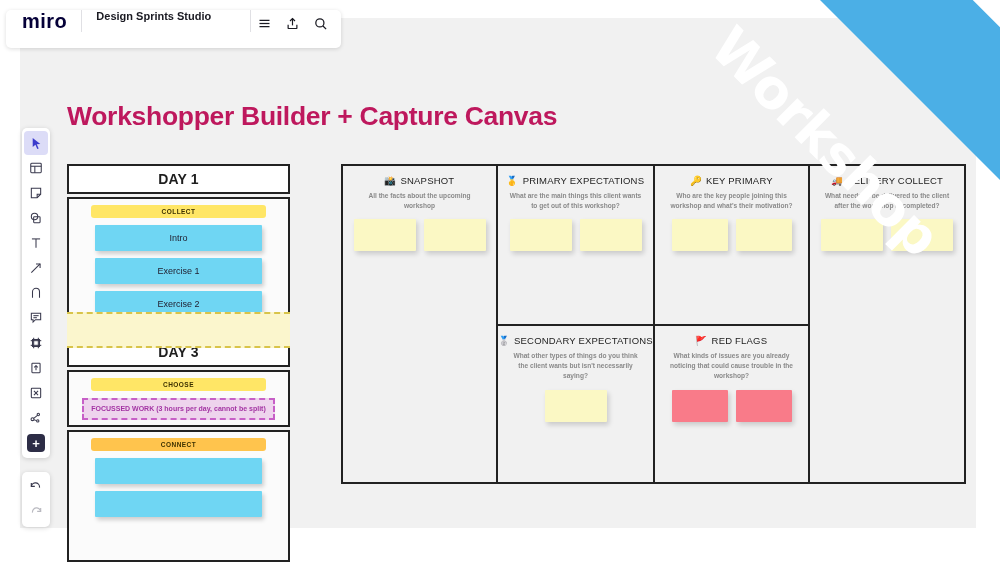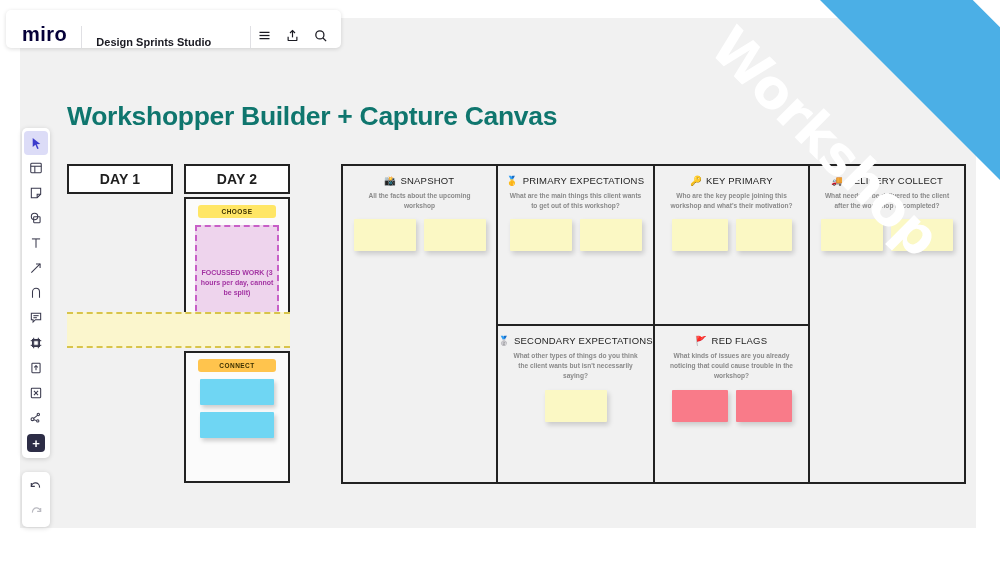--- a/index.html
+++ b/index.html
@@ -14,21 +14,21 @@
   
   .canvas {
     position: absolute; left: 20px; top: 18px;
     width: 956px; height: 510px;
     background: #f1f1f1;
   }
 
   
   .topbar {
     position: absolute; left: 6px; top: 10px;
-    height: 38px; display: flex; align-items: flex-end;
+    height: 38px; display: flex; align-items: flex-start;
     background: #ffffff; border-radius: 5px;
     box-shadow: 0 1px 4px rgba(0,0,0,.14);
     padding: 0 4px;
   }
   .miro-logo {
     font-size: 20px; font-weight: 700; letter-spacing: .5px;
     color: #050038; padding: 0 14px 2px 12px;
   }
   .vdiv { width:1px; height:22px; background:#e0e0e4; }
   .board-title {
@@ -39,21 +39,21 @@
   .tb-icons { display:flex; align-items:center; gap:2px; padding-right:4px; }
   .tb-btn {
     width: 26px; height: 26px; display:flex; align-items:center; justify-content:center;
     border-radius: 4px; cursor: pointer;
   }
   .tb-btn svg { display:block; }
 
   
   .page-title {
     position: absolute; left: 67px; top: 101px;
-    font-size: 26.5px; font-weight: 700; color: #0f766e;
+    font-size: 26.5px; font-weight: 700; color: #be185d;
     letter-spacing: -0.3px;
   }
 
   
   .toolrail {
     position: absolute; left: 22px; top: 128px;
     width: 28px;
     background: #ffffff; border-radius: 5px;
     box-shadow: 0 1px 5px rgba(0,0,0,.16);
     padding: 3px 0; display:flex; flex-direction:column; align-items:center; gap:1px;
@@ -69,21 +69,21 @@
     width: 24px; height: 24px; display:flex; align-items:center; justify-content:center;
     border-radius: 4px; cursor:pointer; color:#39394d;
   }
   .tool.active { background:#dcdcf7; }
   .tool.disabled { opacity:.35; }
 
   
   .planner {
     position: absolute; left: 67px; top: 164px;
     width: 223px; height: 319px;
-    display: flex; gap: 11px;
+    display: flex; gap: 11px; flex-direction: column;
   }
   .day-col { flex:1; display:flex; flex-direction:column; gap:3px; position:relative; }
   .day-head {
     height: 30px; border: 2.5px solid #222; background:#fff;
     display:flex; align-items:center; justify-content:center;
     font-size: 14px; font-weight: 700; color:#1e1e1e; letter-spacing:.2px;
   }
   .day-body {
     flex:1; border: 2.5px solid #222; background:#fbfbfb;
     position: relative; padding: 6px 5px 0 5px;
@@ -199,24 +199,30 @@
 <div id="root">
 
   <div class="canvas"></div>
 
   <div class="page-title">Workshopper Builder + Capture Canvas</div>
 
   <div class="planner">
 
     <div class="day-col">
       <div class="day-head">DAY 1</div>
+      <div class="day-body">
+        <div class="tag yellow">COLLECT</div>
+        <div class="sticky-blue">Intro</div>
+        <div class="sticky-blue">Exercise 1</div>
+        <div class="sticky-blue">Exercise 2</div>
+      </div>
     </div>
 
     <div class="day-col">
-      <div class="day-head">DAY 2</div>
+      <div class="day-head">DAY 3</div>
       <div class="day-body">
         <div class="tag yellow">CHOOSE</div>
         <div class="focus-box">
           <span>FOCUSSED WORK (3 hours per day, cannot be split)</span>
         </div>
       </div>
       <div class="day-body" style="flex:0 0 132px;">
         <div class="tag orange">CONNECT</div>
         <div class="sticky-blue"></div>
         <div class="sticky-blue"></div>

